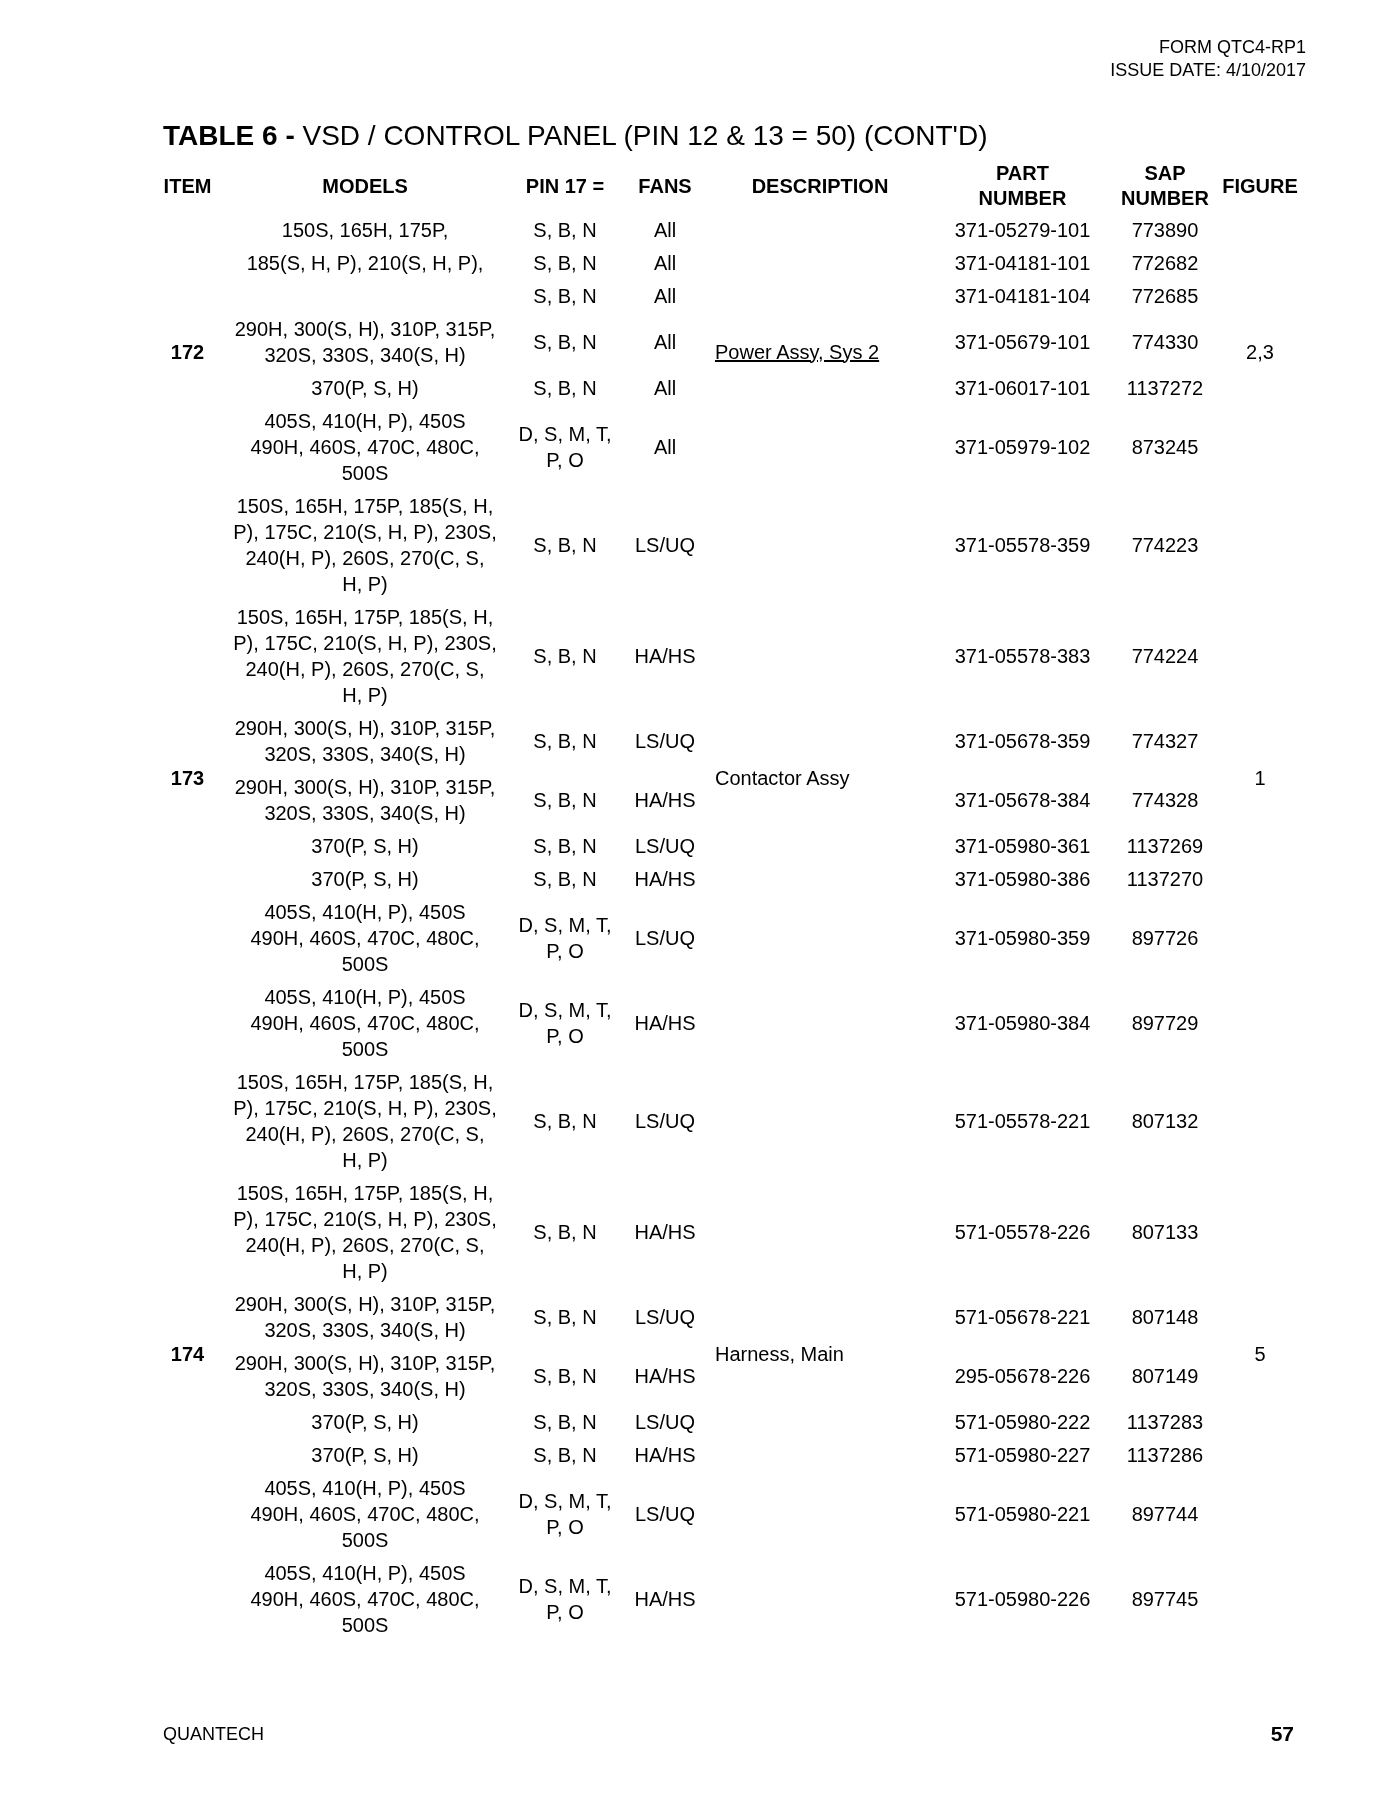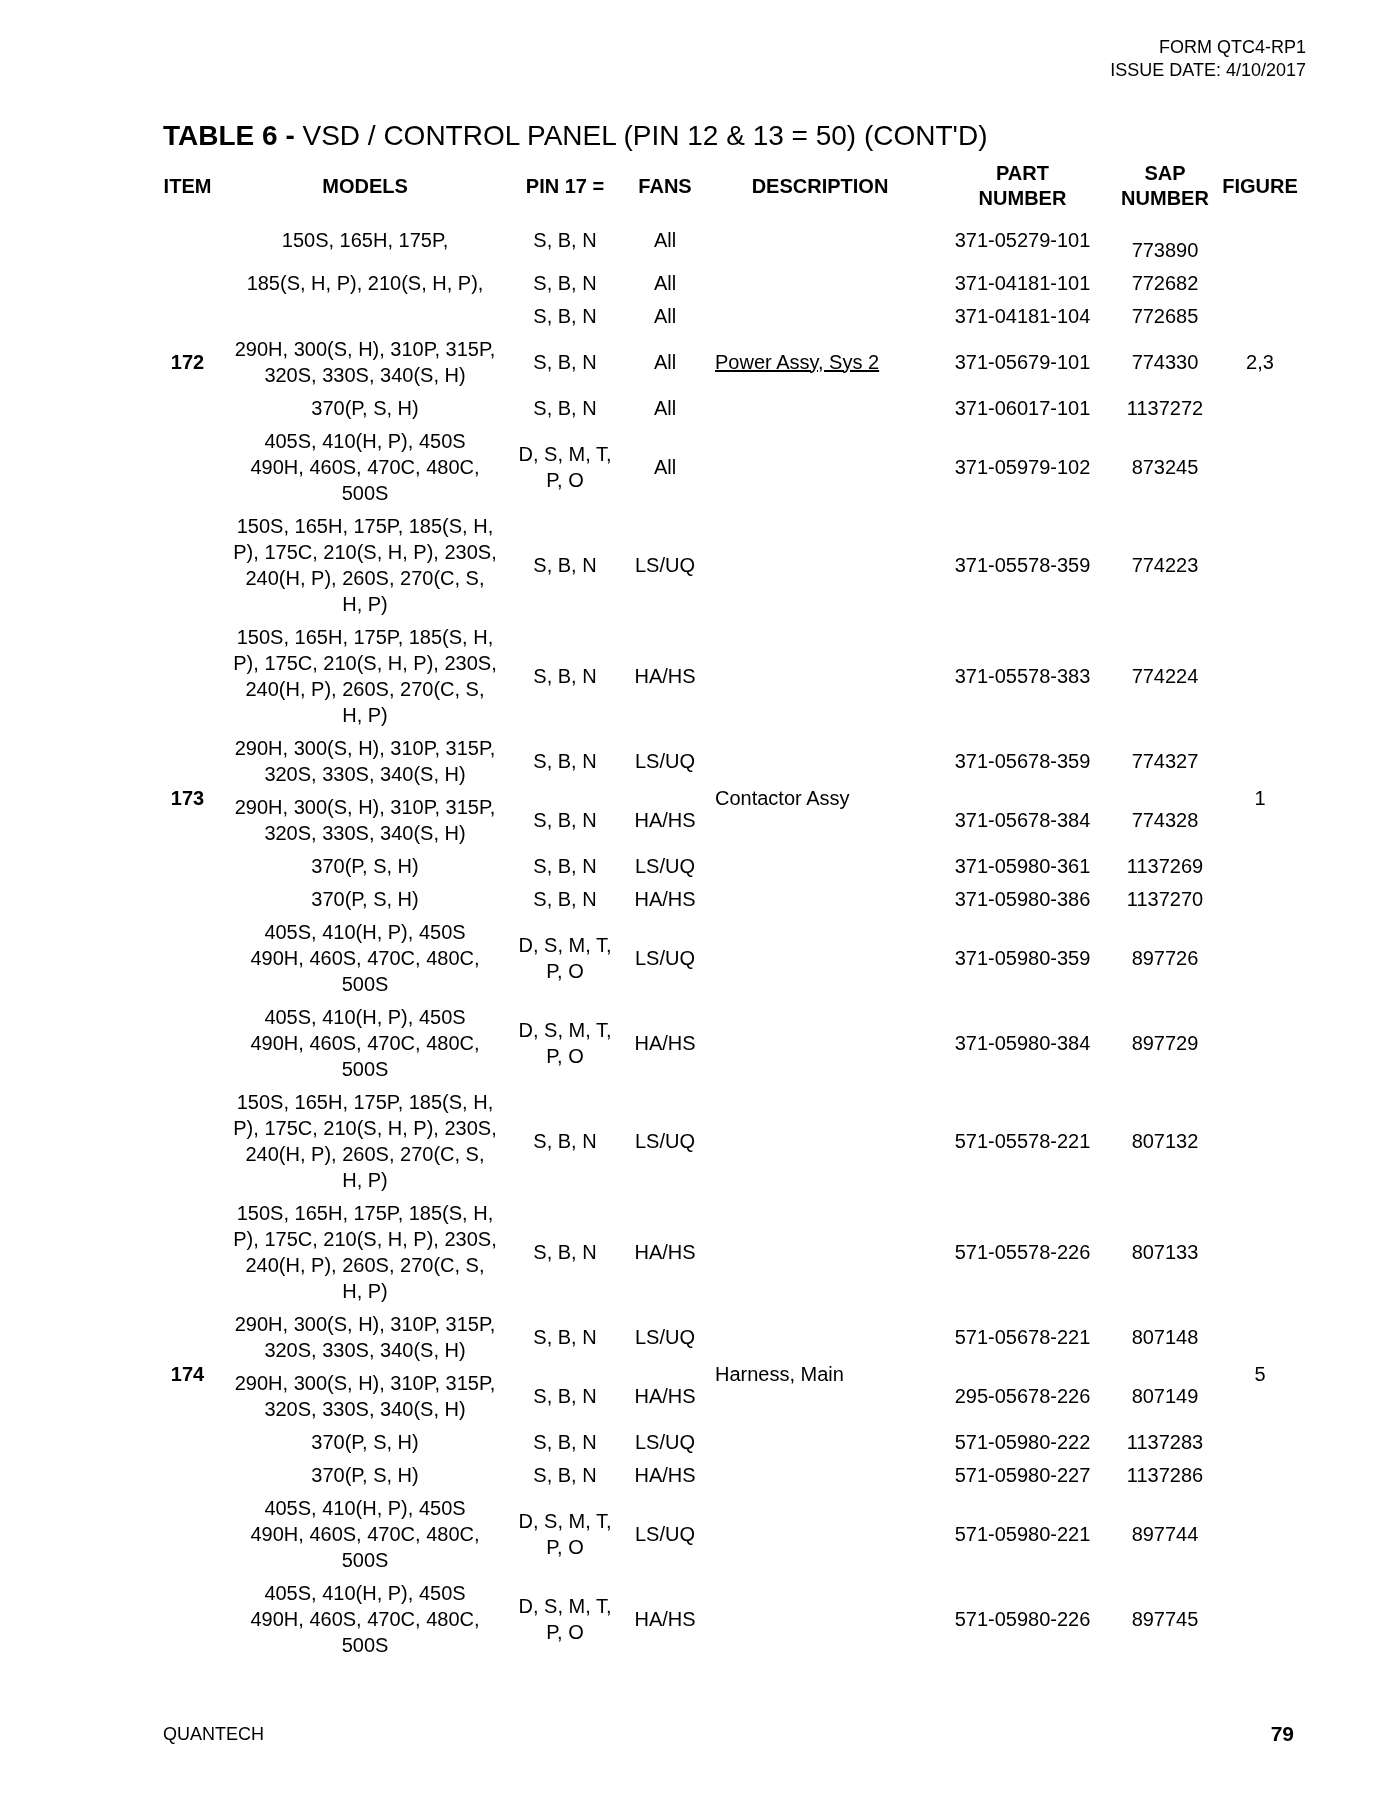--- a/index.html
+++ b/index.html
@@ -68,21 +68,21 @@
     </div>
   <div class="tbody" id="tbody">
       <div class="grid-cols group">
         <div class="cell item" style="grid-area: 1 / 1 / span 6;">172</div>
         <div class="cell desc" style="grid-area: 1 / 5 / span 6; text-decoration: underline;">Power Assy, Sys 2</div>
         <div class="cell" style="grid-area: 1 / 8 / span 6;">2,3</div>
         <div class="cell" style="grid-area: 1 / 2;">150S, 165H, 175P,</div>
         <div class="cell" style="grid-area: 1 / 3;">S, B, N</div>
         <div class="cell" style="grid-area: 1 / 4;">All</div>
         <div class="cell" style="grid-area: 1 / 6;">371-05279-101</div>
-        <div class="cell" style="grid-area: 1 / 7; margin-top: 20px;">773890</div>
+        <div class="cell" style="grid-area: 1 / 7;">773890</div>
         <div class="cell" style="grid-area: 2 / 2;">185(S, H, P), 210(S, H, P),</div>
         <div class="cell" style="grid-area: 2 / 3;">S, B, N</div>
         <div class="cell" style="grid-area: 2 / 4;">All</div>
         <div class="cell" style="grid-area: 2 / 6;">371-04181-101</div>
         <div class="cell" style="grid-area: 2 / 7;">772682</div>
         <div class="cell" style="grid-area: 3 / 3;">S, B, N</div>
         <div class="cell" style="grid-area: 3 / 4;">All</div>
         <div class="cell" style="grid-area: 3 / 6;">371-04181-104</div>
         <div class="cell" style="grid-area: 3 / 7;">772685</div>
         <div class="cell" style="grid-area: 4 / 2;">290H, 300(S, H), 310P, 315P,
@@ -220,13 +220,13 @@
         <div class="cell" style="grid-area: 8 / 3;">D, S, M, T,
 P, O</div>
         <div class="cell" style="grid-area: 8 / 4;">HA/HS</div>
         <div class="cell" style="grid-area: 8 / 6;">571-05980-226</div>
         <div class="cell" style="grid-area: 8 / 7;">897745</div>
       </div>
     </div>
 </div>
 
 <div class="doc-footer-brand">QUANTECH</div>
-<div class="doc-footer-page">79</div>
+<div class="doc-footer-page">57</div>
 
 </body></html>

